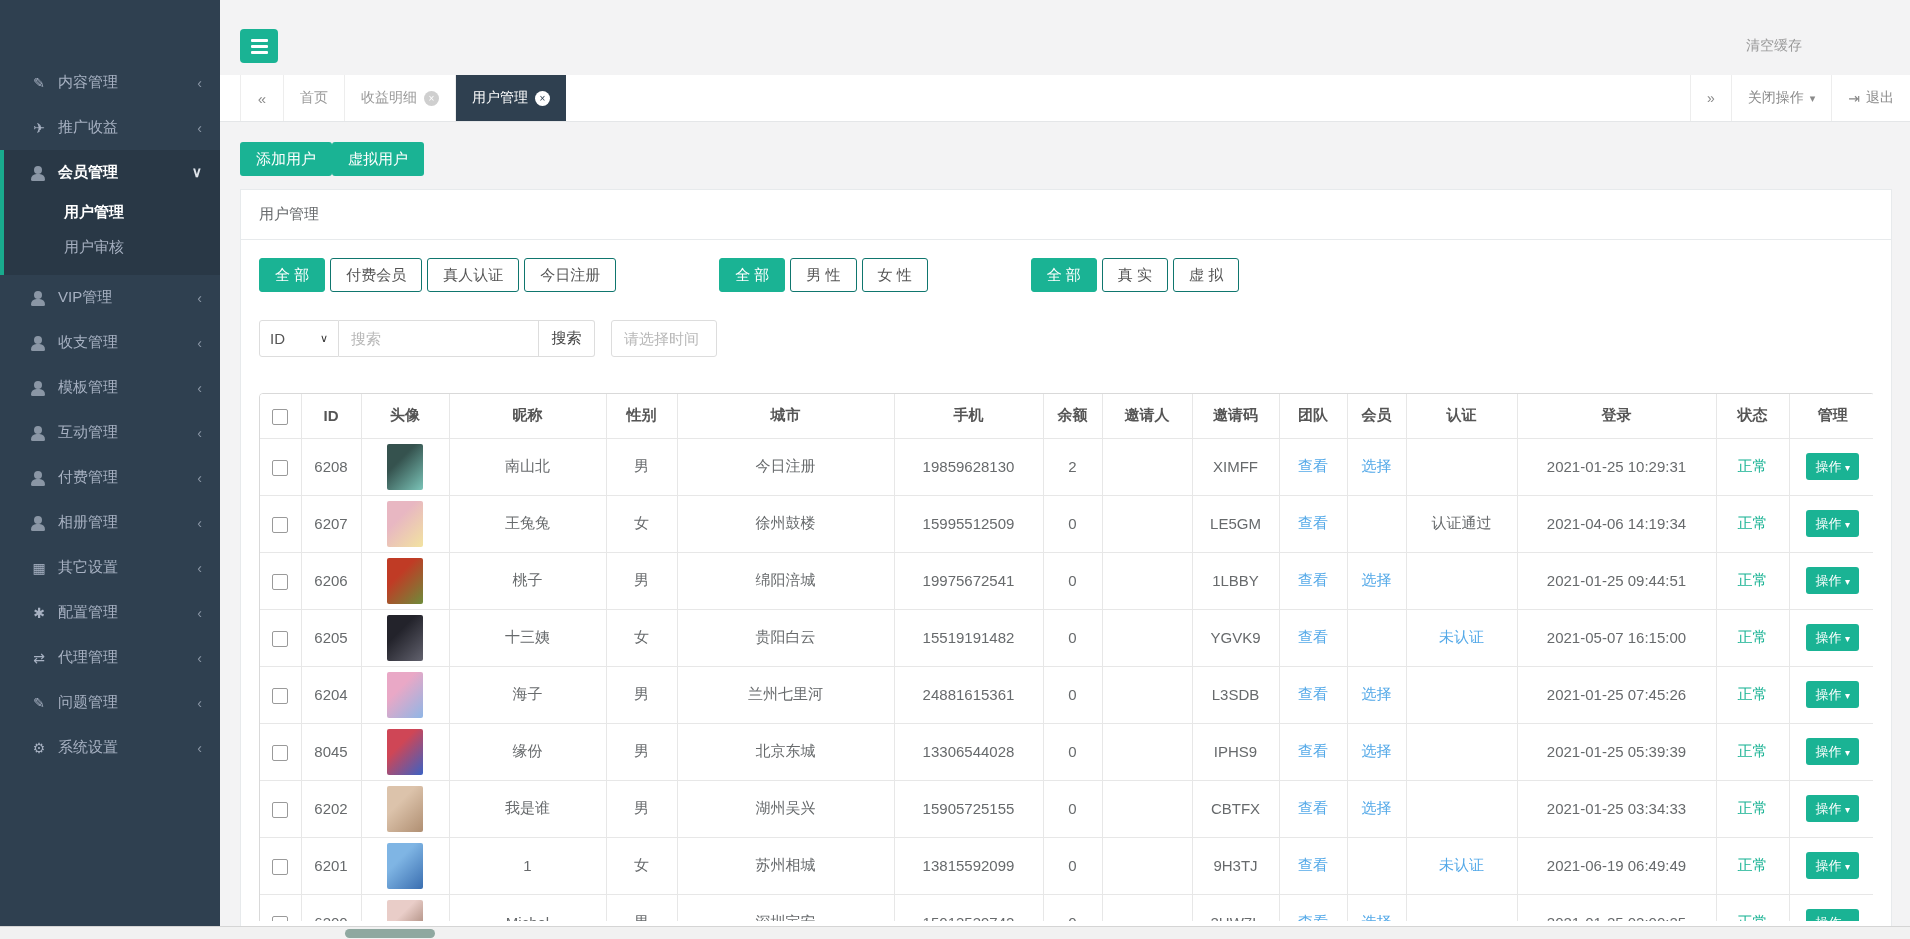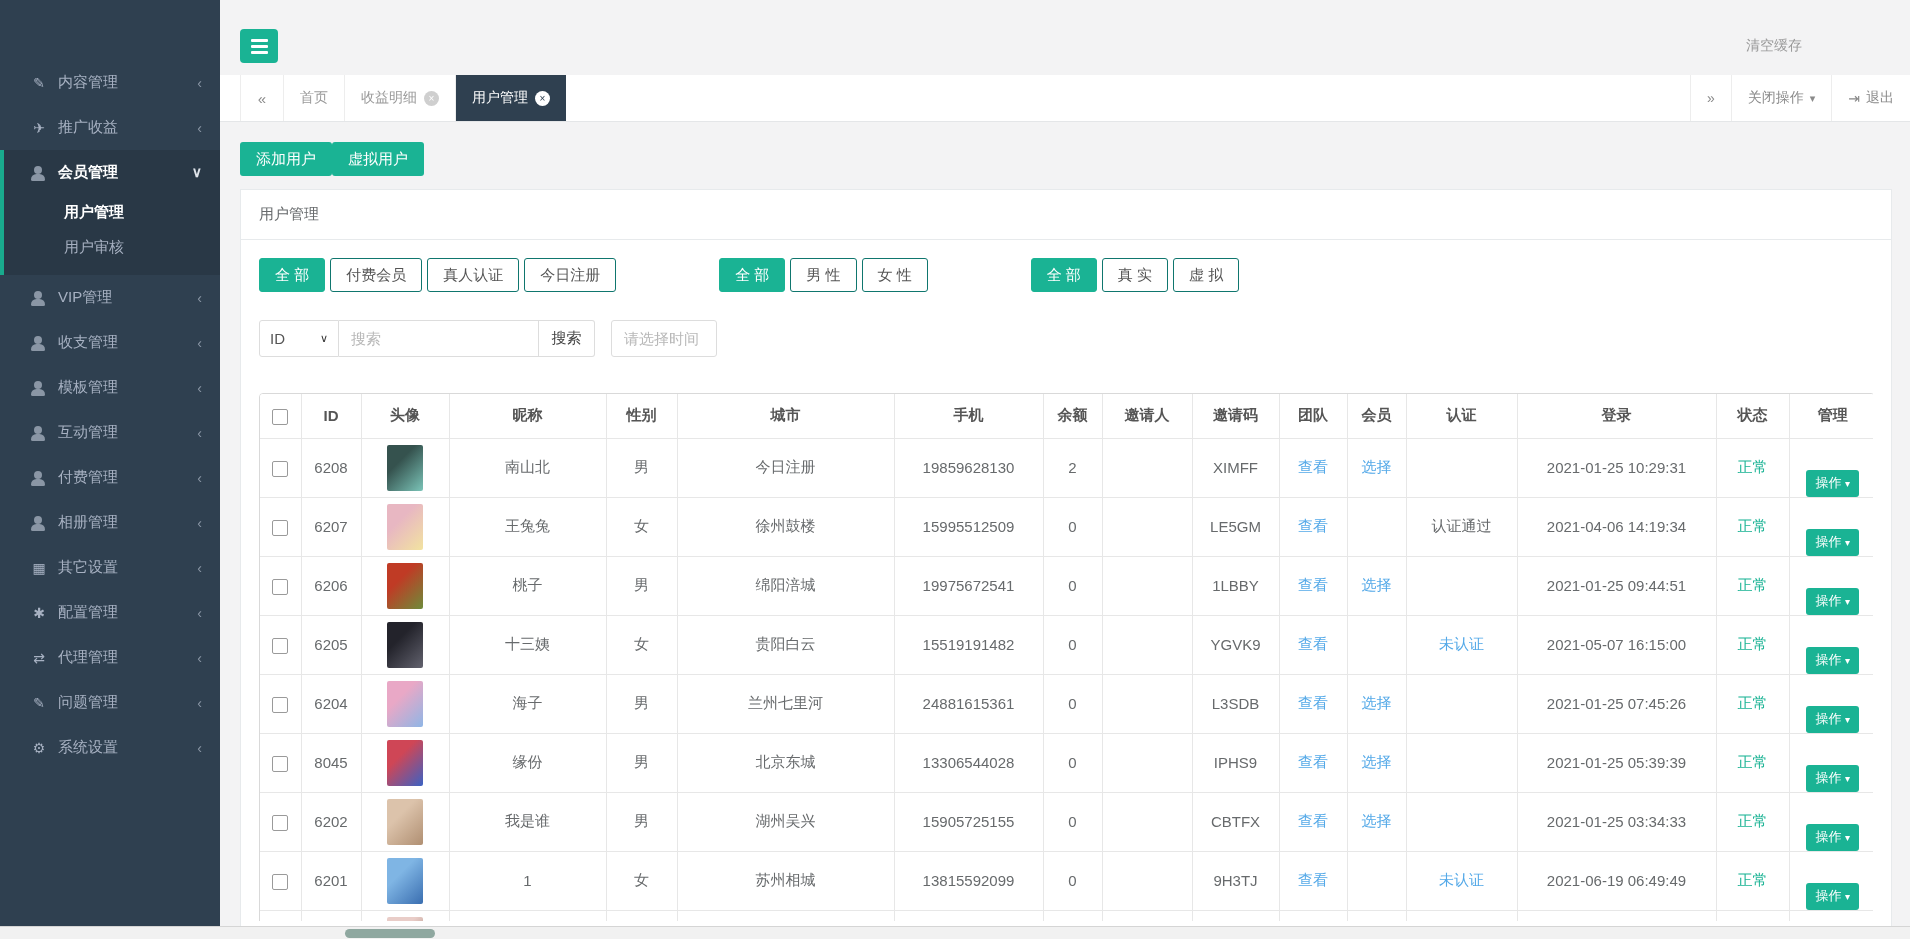--- a/index.html
+++ b/index.html
@@ -77,21 +77,21 @@
   th { height:44px; font-size:15px; font-weight:bold; color:#555555; background:#ffffff; border:1px solid #e7e7e7; }
   td { height:57px; text-align:center; font-size:15px; color:#676a6c; border:1px solid #e7e7e7; background:#ffffff; overflow:hidden; }
   tr > *:first-child { border-left:none; }
   tr > *:last-child { border-right:none; }
   thead tr > * { border-top:none; }
   .cb { display:inline-block; width:16px; height:16px; border:1px solid #9a9a9a; border-radius:2px; background:#ffffff; vertical-align:middle; cursor:pointer; }
   .avatar { width:36px; height:46px; margin:0 auto; border-radius:2px; }
   .tlink { color:#54a9e8; cursor:pointer; text-decoration:none; }
   .cert.link { color:#54a9e8; cursor:pointer; }
   .status { color:#1ab394; }
-  .btn-op { background:#1ab394; color:#ffffff; border:none; border-radius:3px; height:27px; padding:0 9px; font-size:13px; cursor:pointer; white-space:nowrap;margin-top:31px; }
+  .btn-op { background:#1ab394; color:#ffffff; border:none; border-radius:3px; height:27px; padding:0 9px; font-size:13px; cursor:pointer; white-space:nowrap; }
   .btn-op .caret-sm { font-size:10px; }
 
   
   .hscroll { position:absolute; left:0; bottom:0; width:1910px; height:13px; background:#f1f1f1; border-top:1px solid #d5d5d5; z-index:50; }
   .hscroll-thumb { position:absolute; left:345px; top:2px; width:90px; height:9px; border-radius:5px; background:#8fa8a0; cursor:pointer; }
 </style>
 </head>
 <body>
 
 <div class="viewport">

